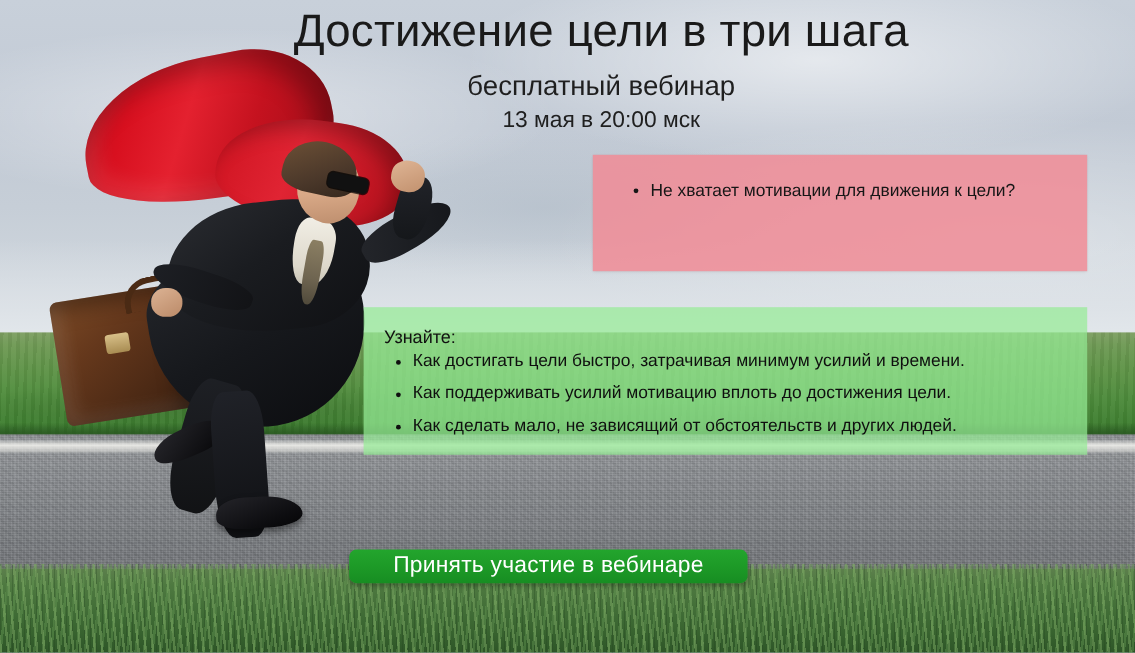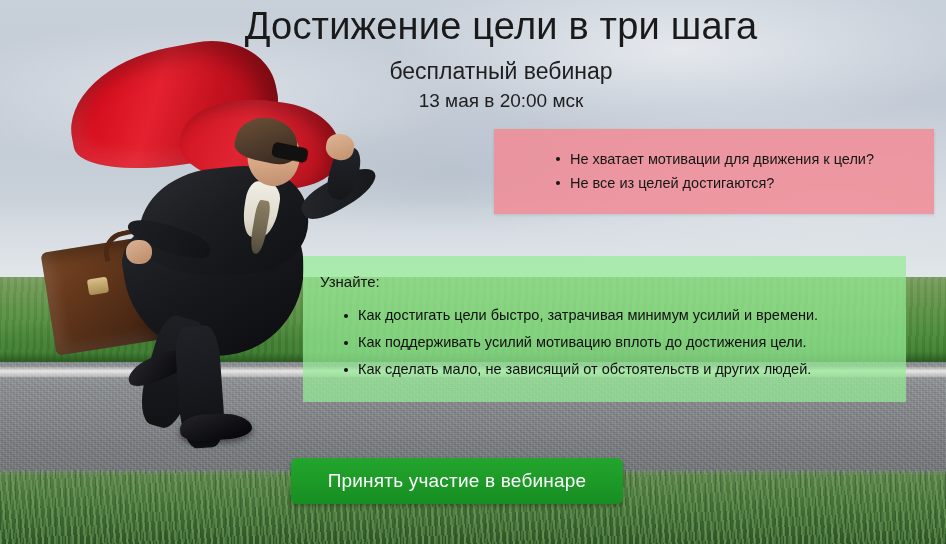--- a/index.html
+++ b/index.html
@@ -220,60 +220,59 @@
   }
   .subtitle{
     font-size:23px;line-height:30px;color:#1f1f1f;font-weight:400;margin-top:8px;
   }
   .date{
     font-size:19px;line-height:26px;color:#1f1f1f;font-weight:400;margin-top:2px;
   }
 
   
   .pain-box{
-    position:absolute;left:494px;top:129px;width:412px;height:85px;
+    position:absolute;left:494px;top:129px;width:412px;height:97px;
     background:rgba(240,140,150,.86);
     box-shadow:0 1px 3px rgba(0,0,0,.12);
-    padding-left:28px;
   }
   .pain-list{
     list-style:none;margin:0;padding:18px 0 0 34px;
   }
   .pain-list li{
     position:relative;font-size:14.5px;line-height:24px;color:#161616;
     padding-left:14px;white-space:nowrap;
   }
   .pain-list li::before{
     content:"";position:absolute;left:0;top:10px;width:4px;height:4px;
     background:#161616;border-radius:50%;
   }
 
   
   .gain-box{
-    position:absolute;left:303px;top:256px;width:603px;height:146px;
+    position:absolute;left:303px;top:256px;width:603px;height:123px;
     background:rgba(150,235,150,.72);
   }
   .gain-title{
     position:absolute;left:17px;top:16px;font-size:15px;line-height:20px;color:#111;
   }
   .gain-list{
-    list-style:none;margin:14px;padding:32px 0 0 27px;
+    list-style:none;margin:0;padding:32px 0 0 27px;
   }
   .gain-list li{
     position:relative;font-size:14.5px;line-height:27px;color:#0f0f0f;
     padding-left:14px;white-space:nowrap;
   }
   .gain-list li::before{
     content:"";position:absolute;left:0;top:12px;width:4px;height:4px;
     background:#0f0f0f;border-radius:50%;
   }
 
   
   .cta{
-    position:absolute;left:291px;top:458px;width:332px;height:46px;
+    position:absolute;left:291px;top:458px;width:332px;height:28px;
     background:linear-gradient(180deg,#23a52d 0%,#1d9a27 50%,#178d22 100%);
     border:none;border-radius:6px;cursor:pointer;
     color:#fff;font-family:"Liberation Sans","DejaVu Sans",sans-serif;
     font-size:19px;font-weight:400;letter-spacing:.2px;
     box-shadow:0 2px 4px rgba(0,0,0,.28);
   }
 </style>
 </head>
 <body>
 
@@ -317,21 +316,20 @@
 
   <div class="headline">
     <div class="title">Достижение цели в три шага</div>
     <div class="subtitle">бесплатный вебинар</div>
     <div class="date">13 мая в 20:00 мск</div>
   </div>
 
   <div class="pain-box">
     <ul class="pain-list">
       <li>Не хватает мотивации для движения к цели?</li>
-      <li>Не все из целей достигаются?</li>
     </ul>
   </div>
 
   <div class="gain-box">
     <div class="gain-title">Узнайте:</div>
     <ul class="gain-list">
       <li>Как достигать цели быстро, затрачивая минимум усилий и времени.</li>
       <li>Как поддерживать усилий мотивацию вплоть до достижения цели.</li>
       <li>Как сделать мало, не зависящий от обстоятельств и других людей.</li>
     </ul>

